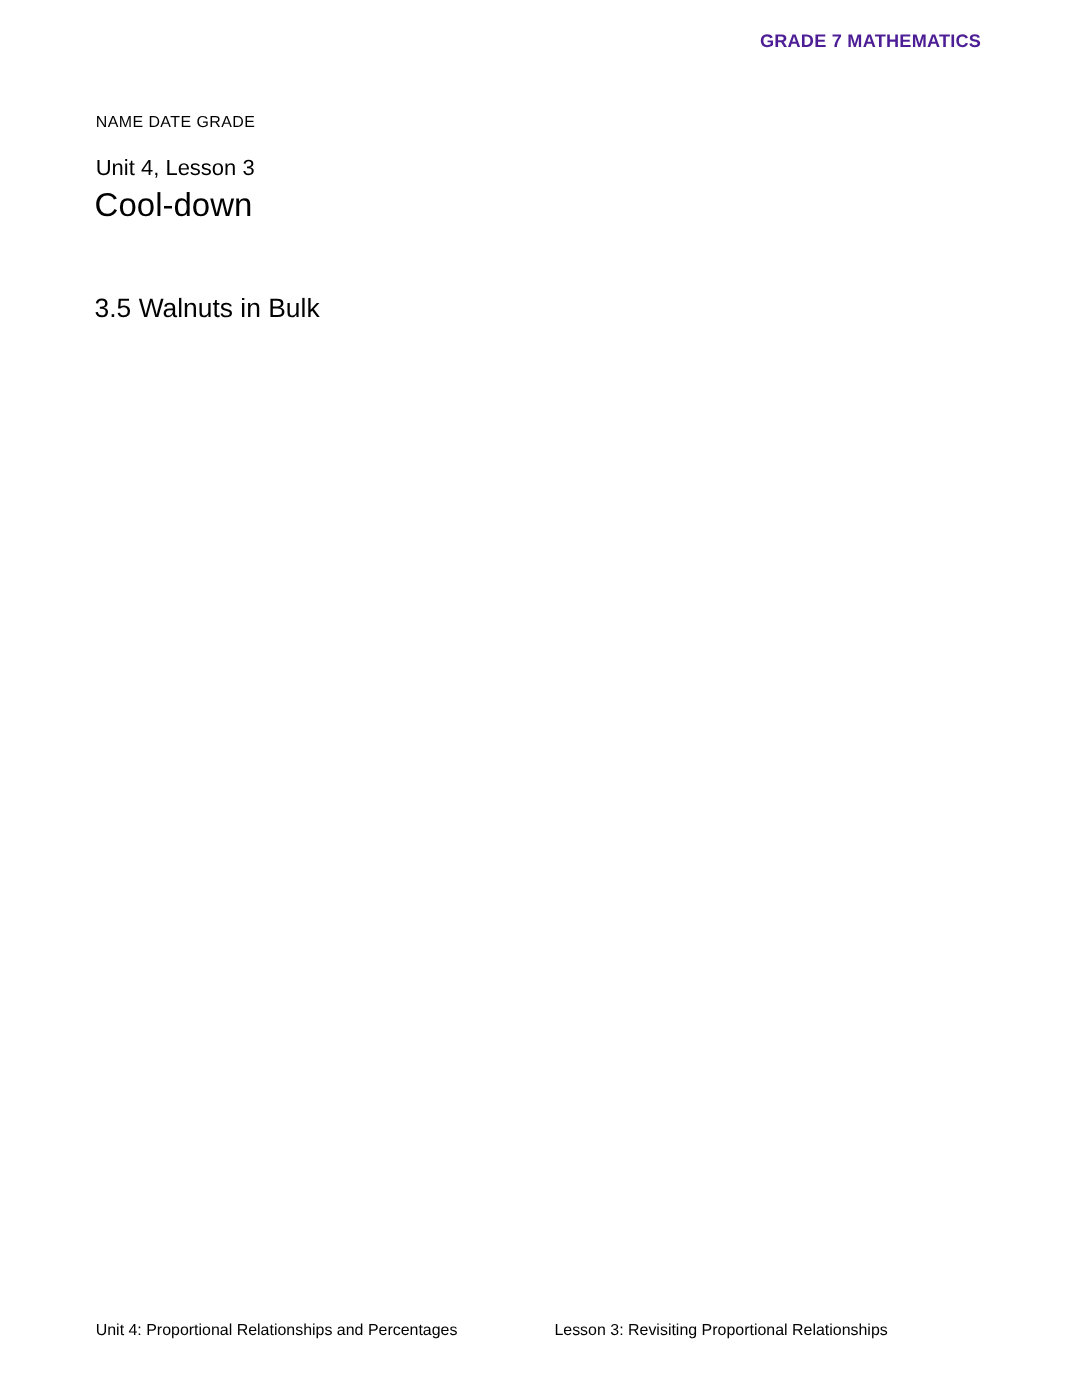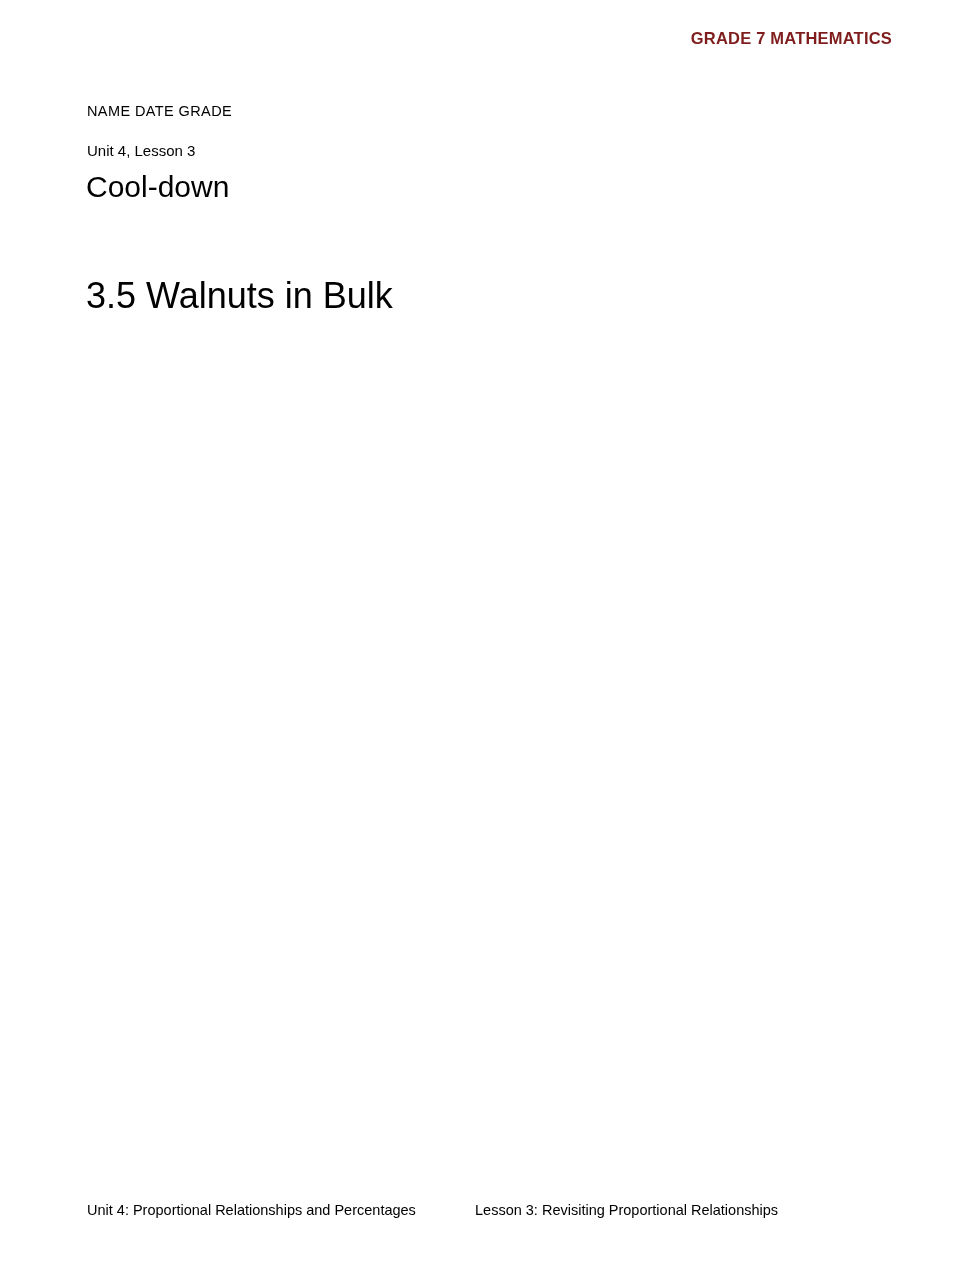--- a/index.html
+++ b/index.html
@@ -20,50 +20,50 @@
     background: #ffffff;
     overflow: hidden;
   }
   .header-right {
     position: absolute;
     top: 29px;
     right: 87px;
     font-size: 16.5px;
     font-weight: bold;
     letter-spacing: 0.2px;
-    color: #7f1d1d;
+    color: #4c1d95;
   }
   .name-date-period {
     position: absolute;
     top: 103px;
     left: 87px;
     font-size: 14.5px;
     letter-spacing: 0.4px;
     color: #000;
   }
   .unit-lesson {
     position: absolute;
     top: 142px;
     left: 87px;
-    font-size: 15px;
+    font-size: 20px;
     color: #000;
   }
   .doc-type {
     position: absolute;
     top: 170px;
     left: 86px;
     font-size: 30px;
     font-weight: 400;
     color: #000;
   }
   .activity-title {
     position: absolute;
     top: 251px;
     left: 86px;
-    font-size: 36px;
+    font-size: 24px;
     font-weight: 400;
     color: #000;
     text-align: center;
   }
   .body-text {
     position: absolute;
     top: 325px;
     left: 88px;
     width: 680px;
     font-size: 15.5px;
@@ -78,21 +78,21 @@
     font-size: 14.5px;
     color: #000;
   }
   .footer-left {
     position: absolute;
     left: 0;
     top: 0;
   }
   .footer-right {
     position: absolute;
-    left: 388px;
+    left: 417px;
     top: 0;
     white-space: nowrap;
     text-align: center;
   }
 </style>
 </head>
 <body>
 
 <div class="page">
 

